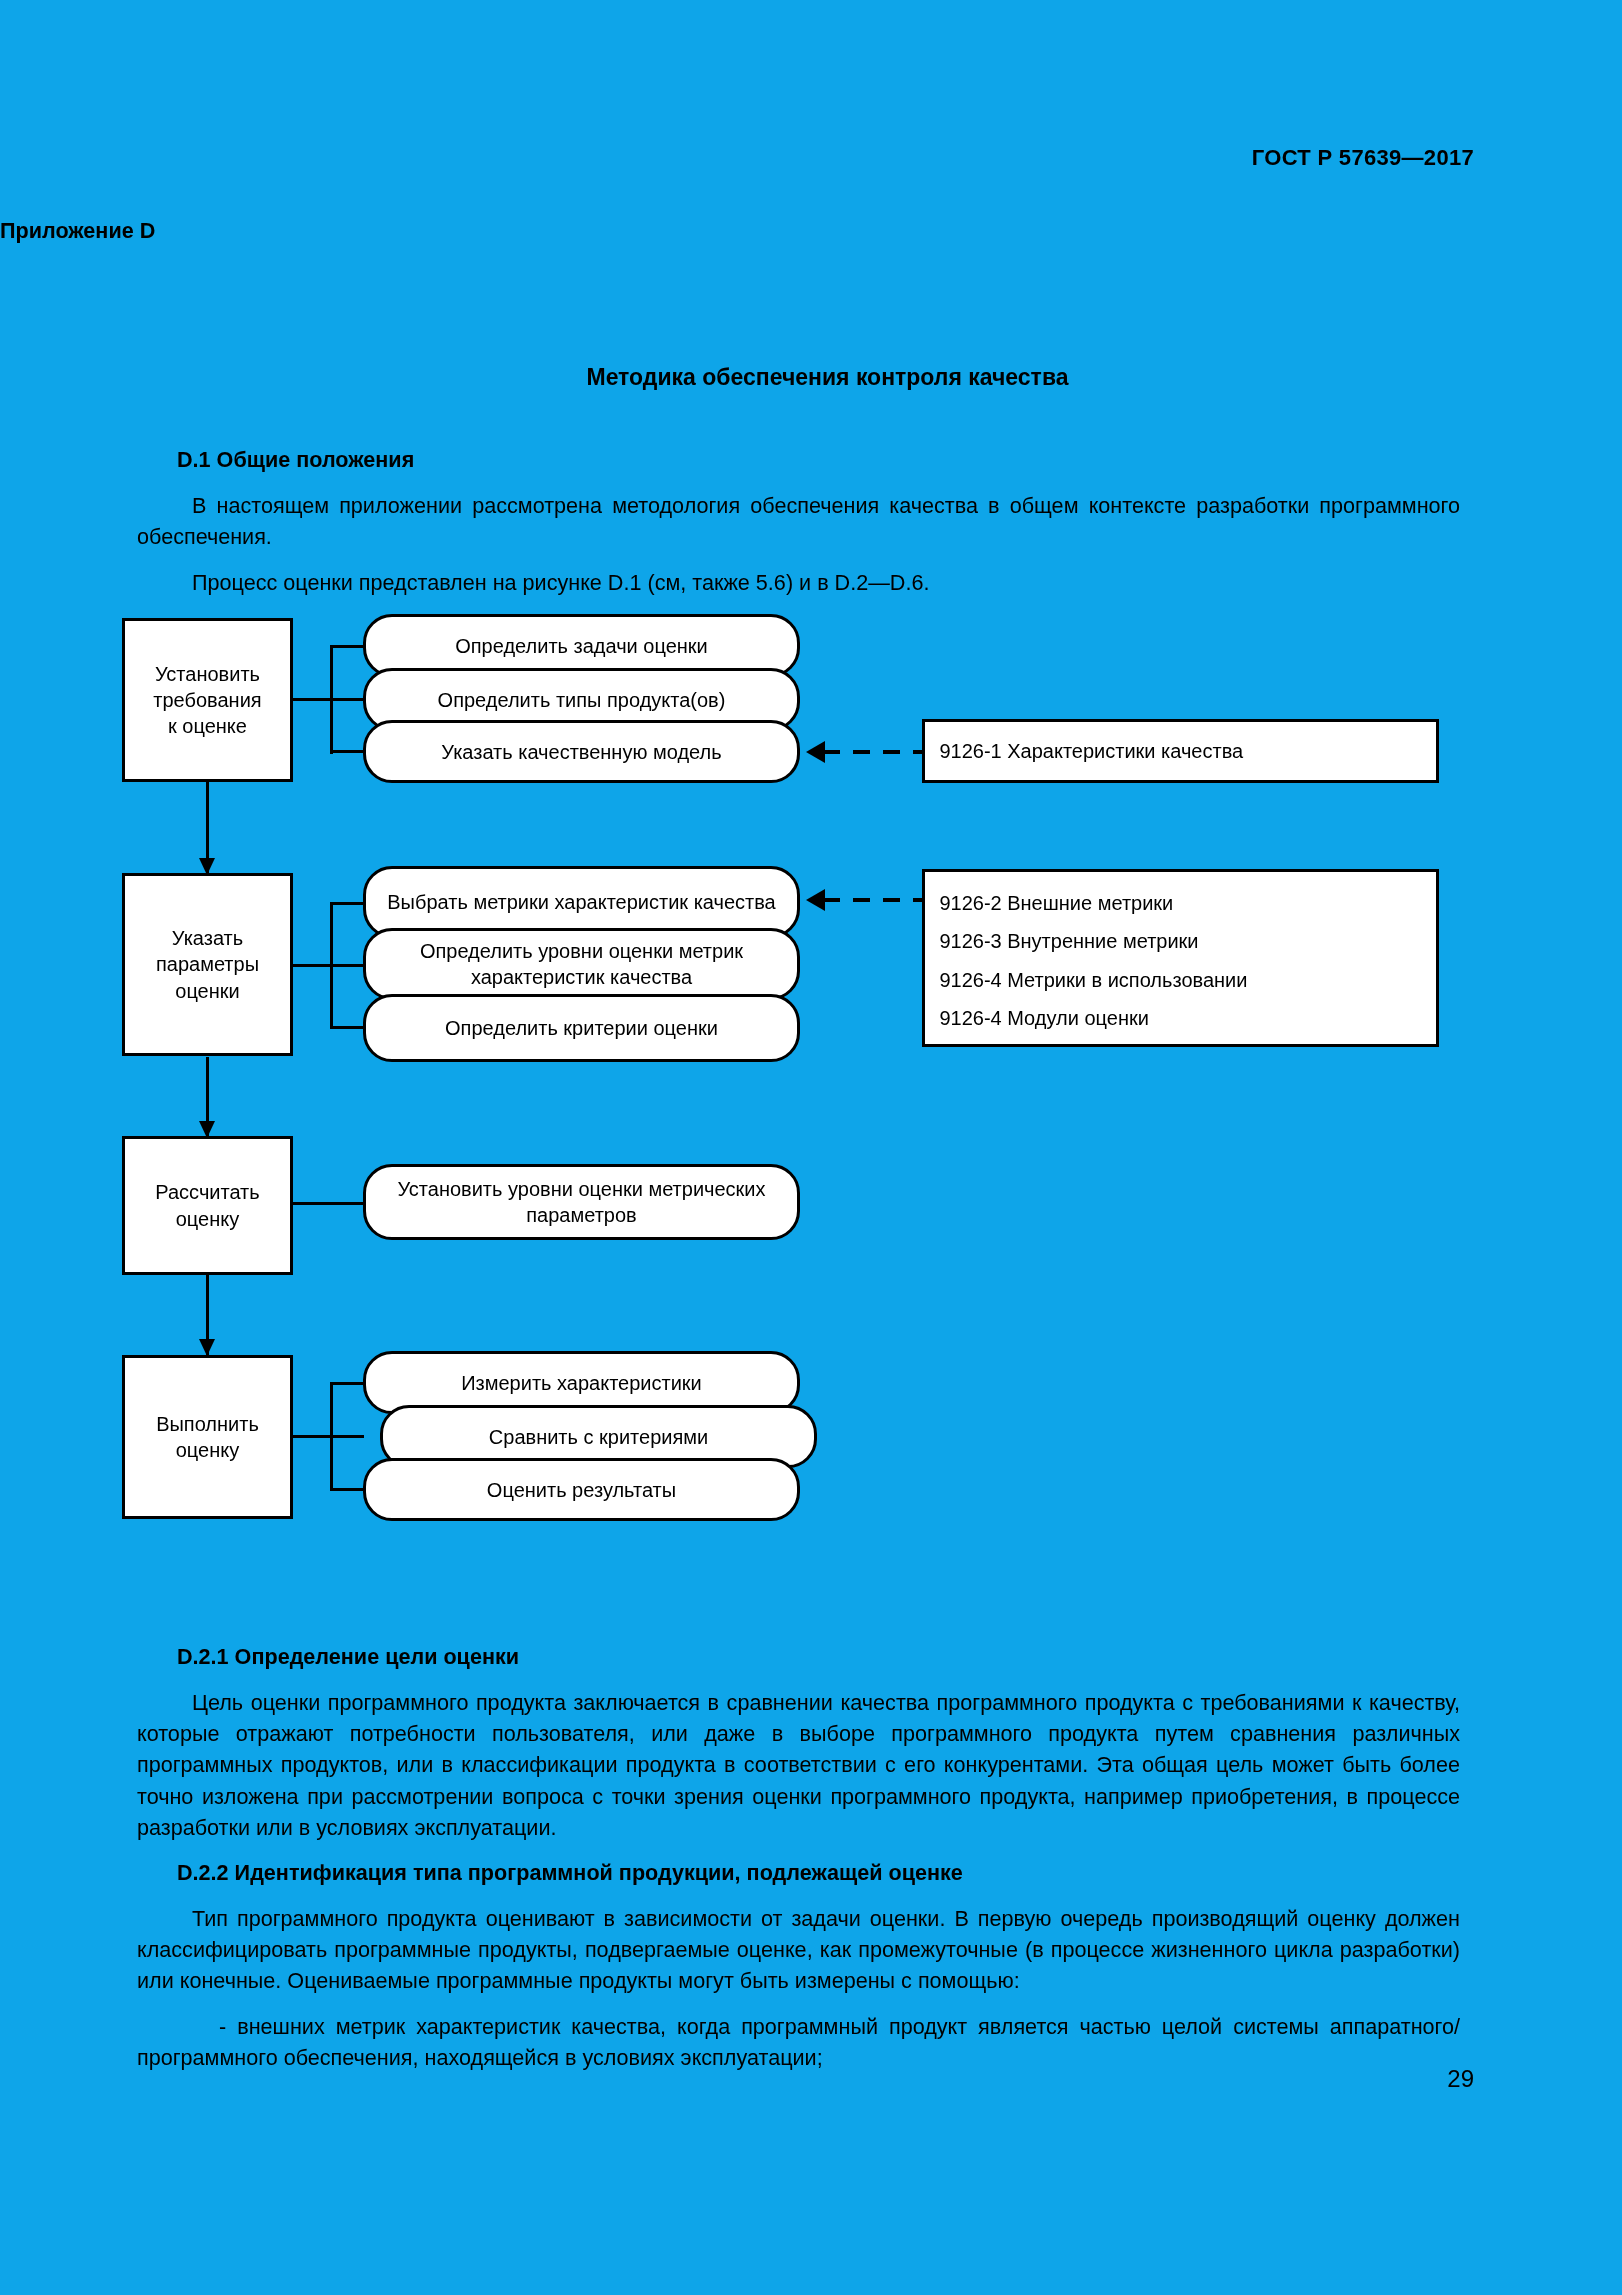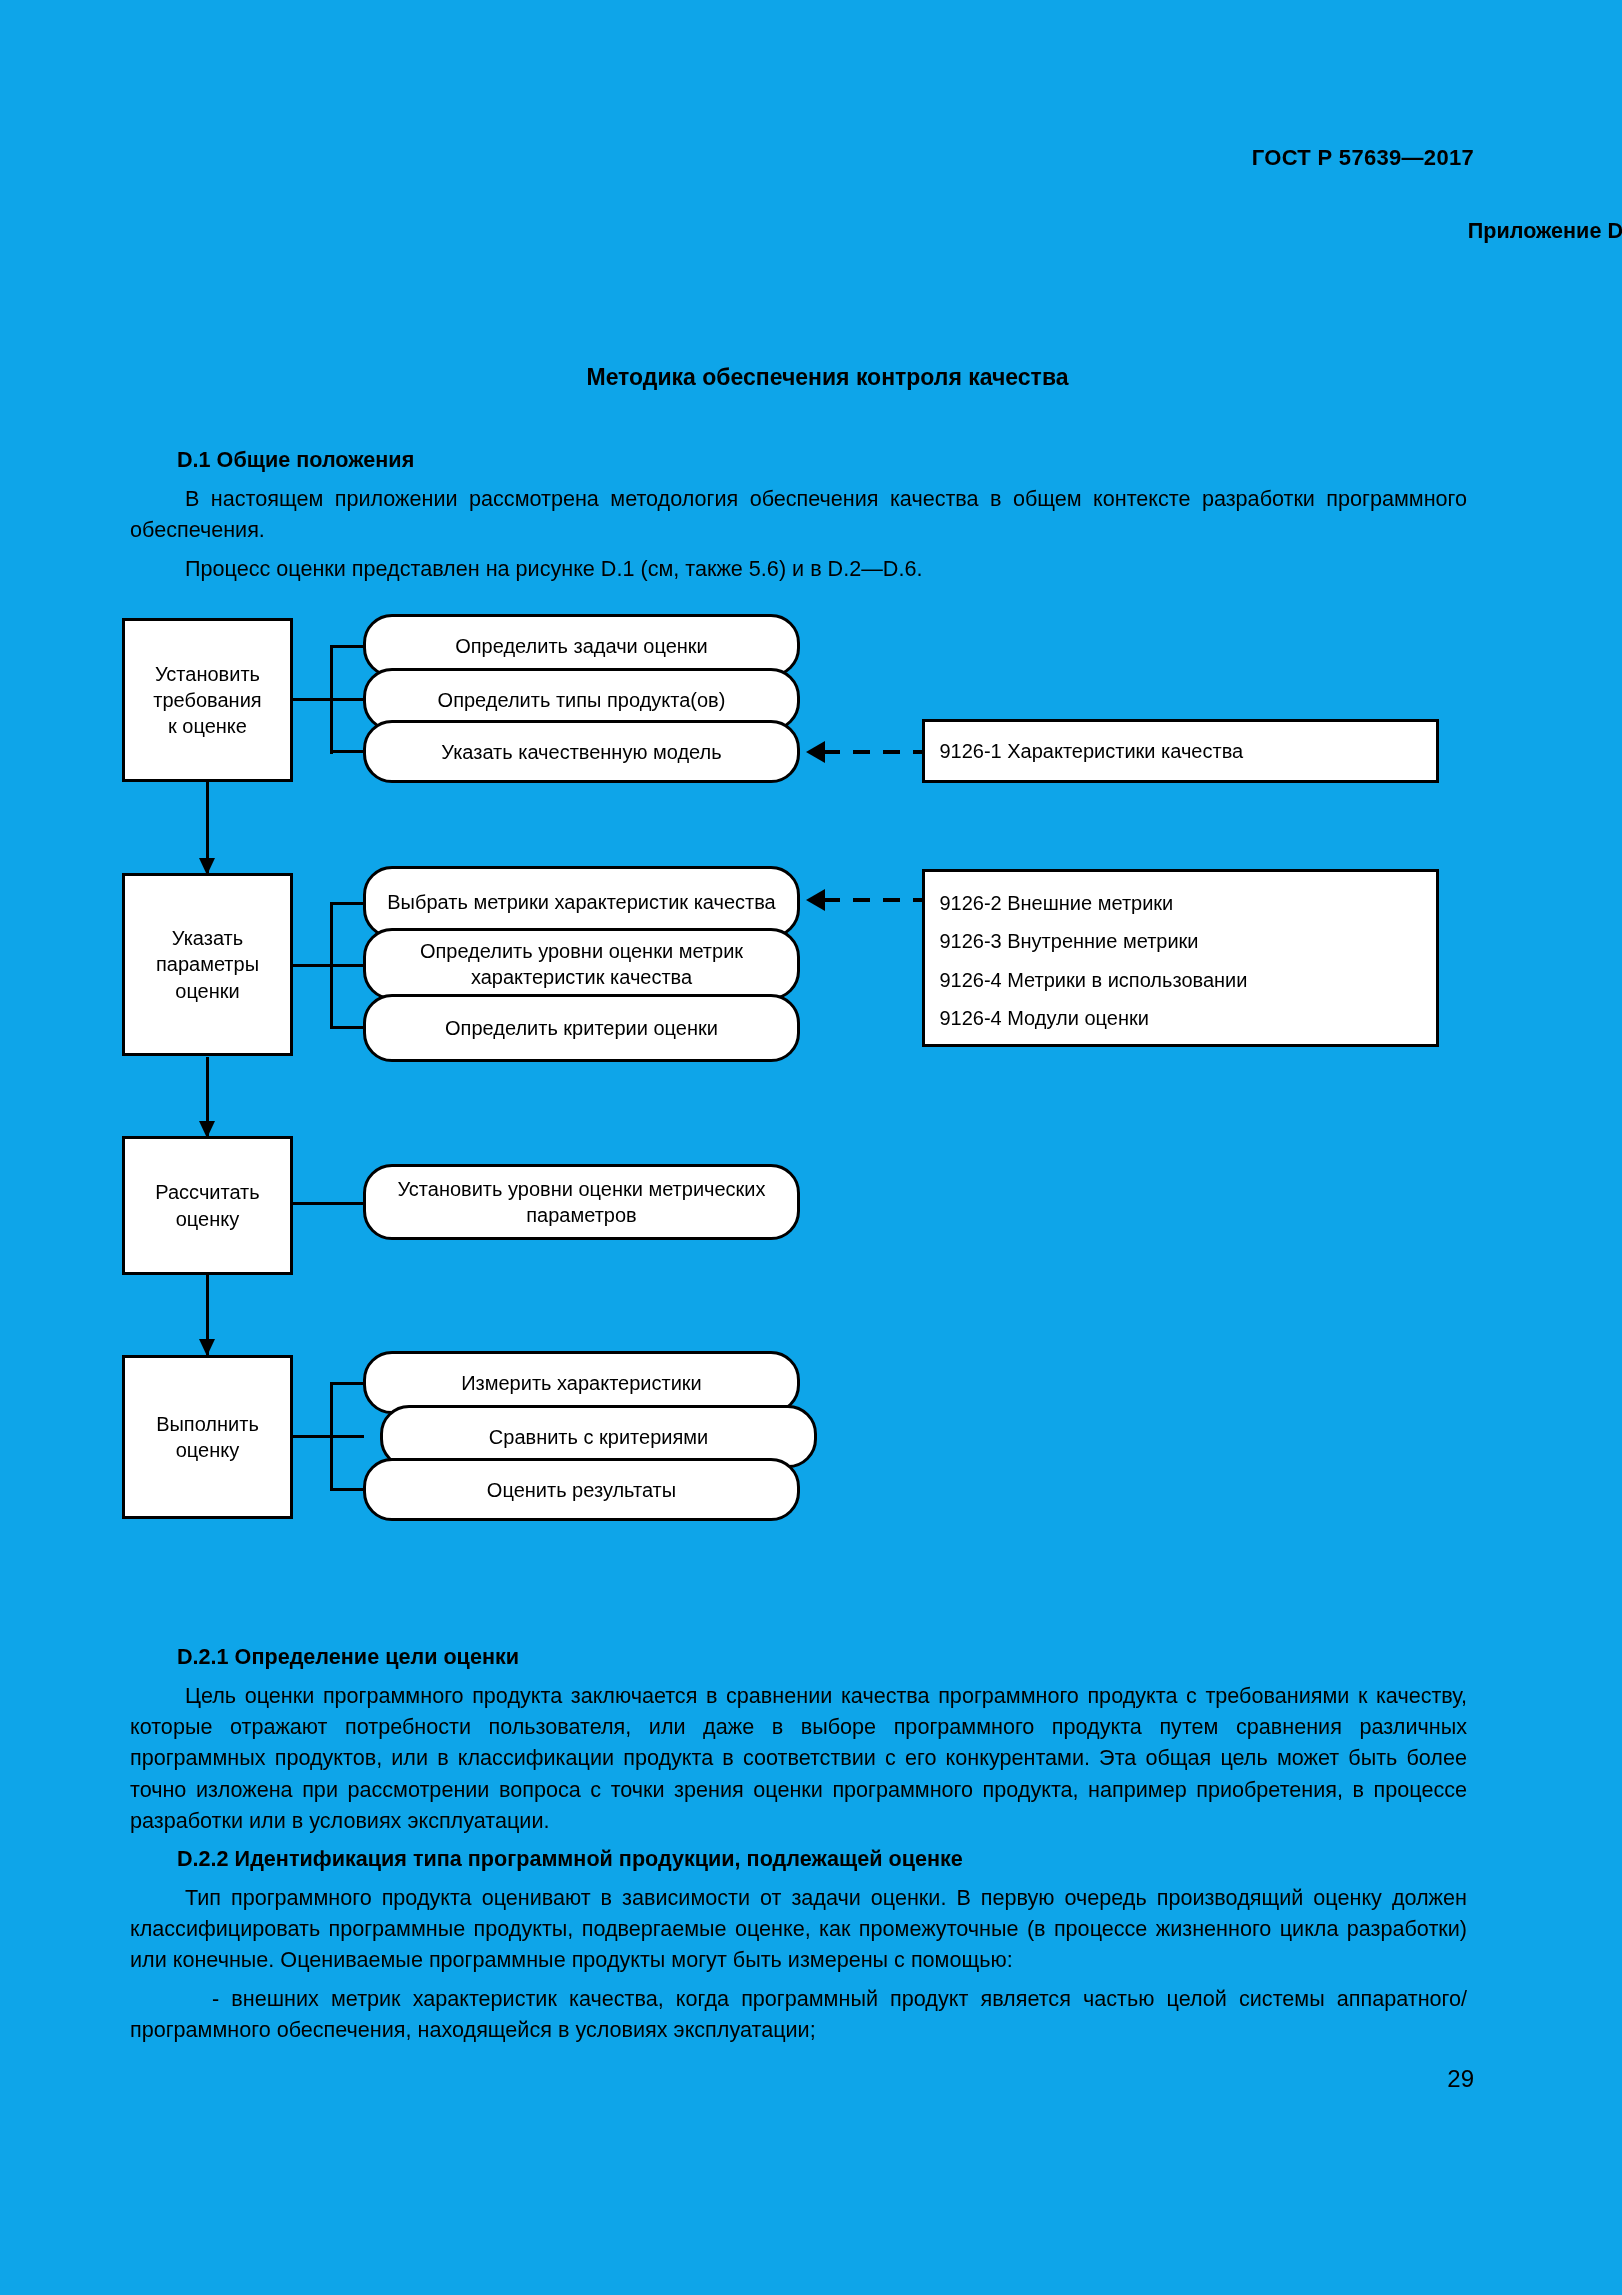--- a/index.html
+++ b/index.html
@@ -32,21 +32,21 @@
     letter-spacing: 0.3px;
     white-space: nowrap;
   }
 
   
   .annex-block {
     position: absolute;
     top: 216px;
     left: 0;
     width: 1623px;
-    text-align: right;
+    text-align: left;
     font-size: 21.6px;
     font-weight: bold;
     line-height: 1.38;
   }
   .annex-sub {
     font-weight: bold;
   }
 
   .method-title {
     position: absolute;
@@ -68,21 +68,21 @@
   }
   h3.sec {
     font-size: 21.6px;
     font-weight: bold;
     margin: 0 0 3.9px 0;
     padding-left: 55px;
     line-height: 1.4;
   }
   p.body {
     font-size: 21.6px;
-    margin: 8px;
+    margin: 15px;
     line-height: 1.44;
     text-align: justify;
     text-indent: 55px;
     hyphens: none;
   }
   p.body.dash {
     text-indent: 82px;
   }
 
   

